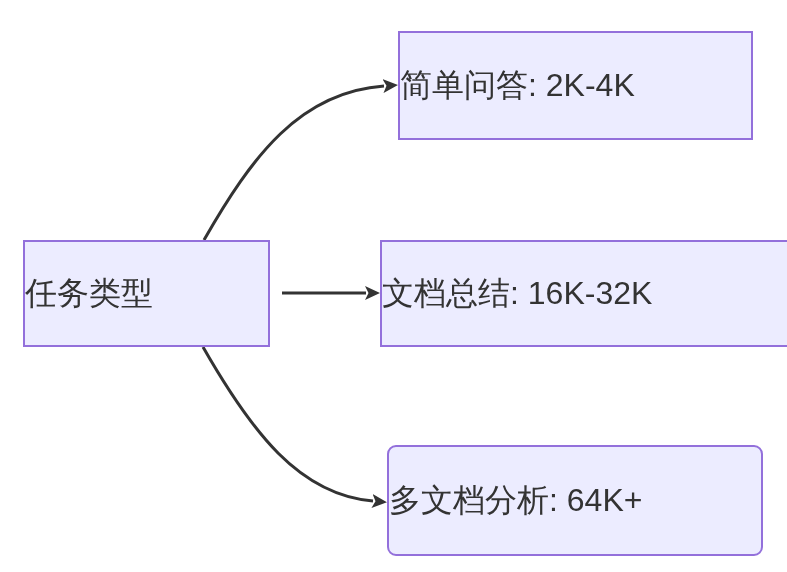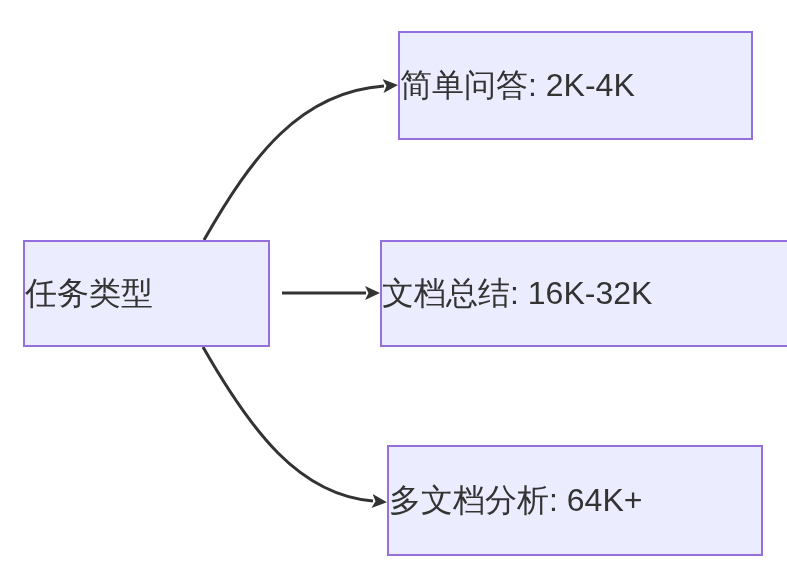--- a/index.html
+++ b/index.html
@@ -39,21 +39,21 @@
     align-items: center;
     justify-content: flex-start;
     font-size: 32px;
     line-height: 1.2;
     white-space: nowrap;
     text-align: center;
   }
   .node-root   { left: 23px;  top: 240px; width: 247px; height: 107px; }
   .node-b0     { left: 398px; top: 31px;  width: 355px; height: 109px; }
   .node-b1     { left: 380px; top: 240px; width: 445px; height: 107px; }
-  .node-b2     { left: 387px; top: 445px; width: 376px; height: 111px; }
+  .node-b2     { left: 387px; top: 445px; width: 376px; height: 111px; border-radius: 9px; }
 </style>
 </head>
 <body>
 
 <div class="canvas">
 
   <svg class="edges" viewBox="0 0 787 572">
     <defs>
       <marker id="arrowhead" markerUnits="userSpaceOnUse" markerWidth="16" markerHeight="14" refX="1" refY="7" orient="auto">
         <path d="M 0 0 L 15 7 L 0 14 L 3.5 7 Z" fill="#333333"></path>

